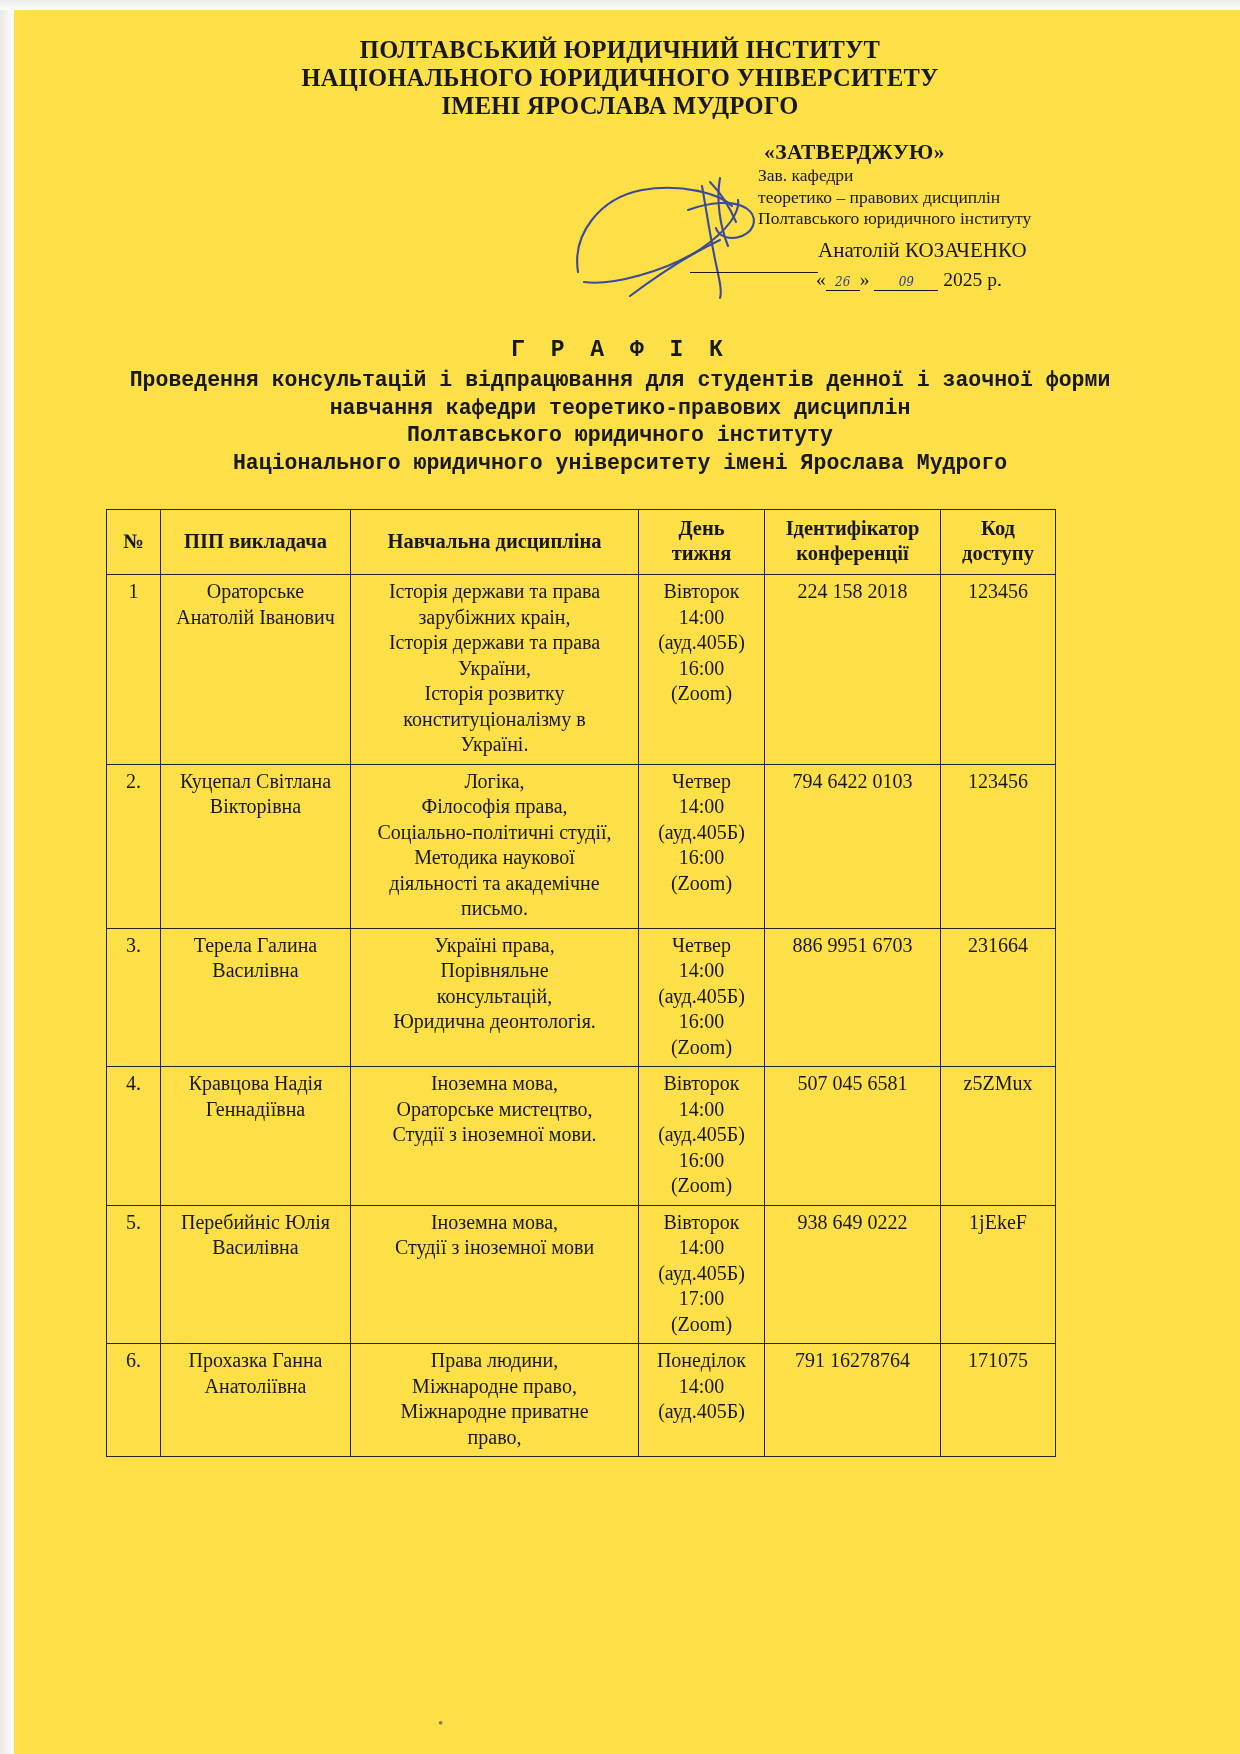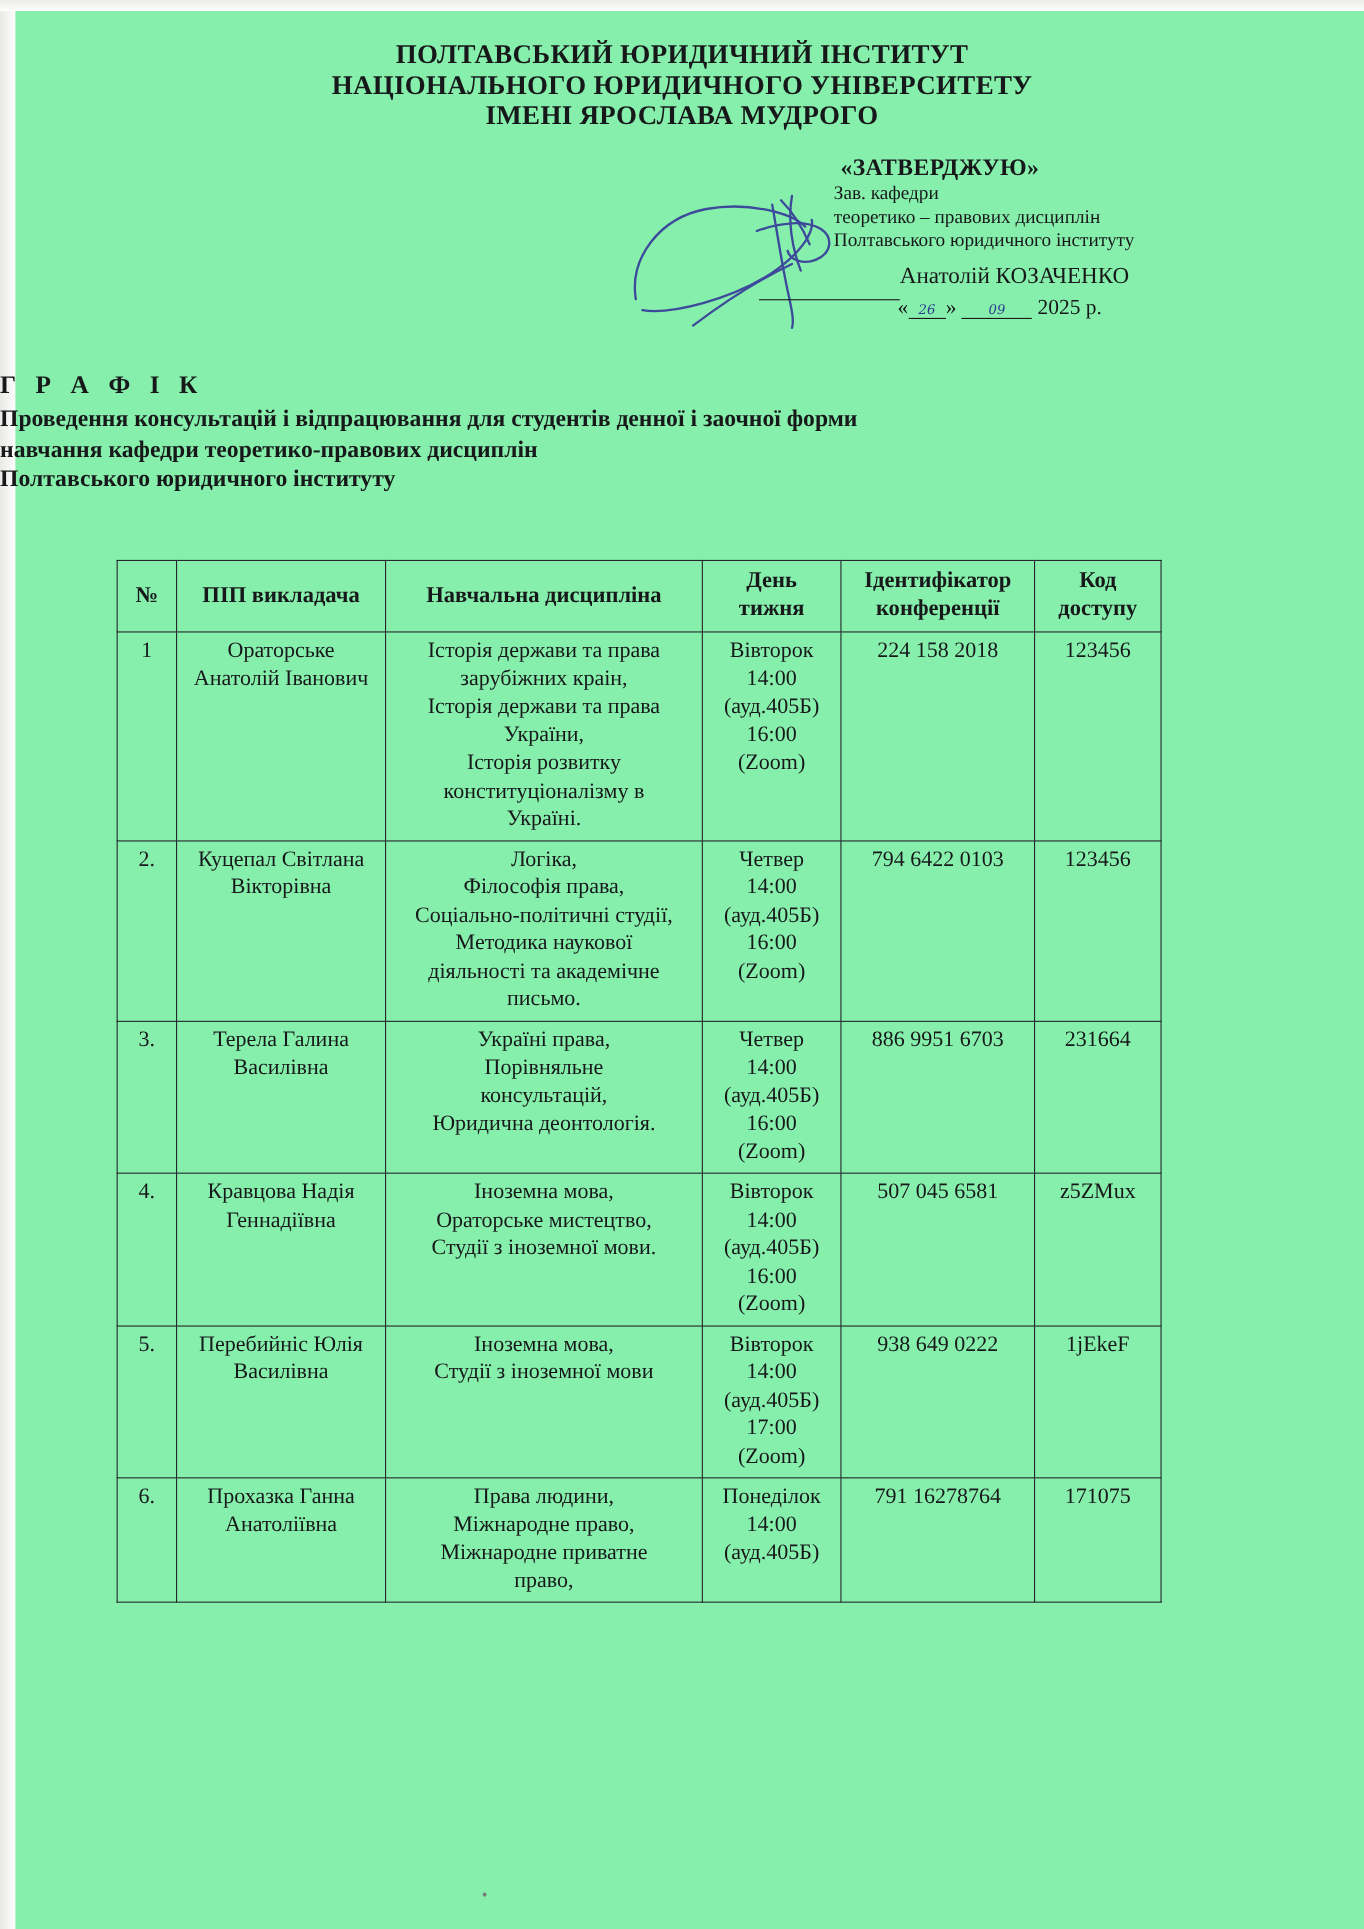--- a/index.html
+++ b/index.html
@@ -12,21 +12,21 @@
     width: 1240px;
     height: 1754px;
     position: relative;
     font-family: "Liberation Serif", "DejaVu Serif", serif;
     color: #17181a;
     overflow: hidden;
   }
   .page {
     position: absolute;
     inset: 0;
-    background: #86efac;
+    background: #fde047;
   }
   
   .scan-edge-left {
     position: absolute;
     left: 0; top: 0; bottom: 0;
     width: 14px;
     background: linear-gradient(to right, #e9e9e6, #fdfdfc);
   }
   .scan-edge-top {
     position: absolute;
@@ -111,21 +111,22 @@
     width: 128px;
     border-bottom: 1.6px solid #1a1a1a;
   }
 
   
   .doc-title {
     position: absolute;
     top: 337px;
     left: 0;
     width: 100%;
-    text-align: left;
+    text-align: center;
+    font-family: Liberation Mono, monospace;
   }
   .grafik {
     font-weight: bold;
     font-size: 23px;
     letter-spacing: 6px;
     margin-bottom: 4px;
   }
   .doc-sub {
     font-weight: bold;
     font-size: 21.5px;
@@ -222,20 +223,21 @@
     </g>
   </svg>
   <div class="sig-rule"></div>
 
   <div class="doc-title">
     <div class="grafik">Г Р А Ф І К</div>
     <div class="doc-sub">
       <div>Проведення консультацій і відпрацювання для студентів денної і заочної форми</div>
       <div>навчання кафедри теоретико-правових дисциплін</div>
       <div>Полтавського юридичного інституту</div>
+      <div>Національного юридичного університету імені Ярослава Мудрого</div>
     </div>
   </div>
 
   <table class="schedule">
     <colgroup>
       <col class="col-num">
         <col class="col-name">
         <col class="col-disc">
       <col class="col-day">
         <col class="col-id">

